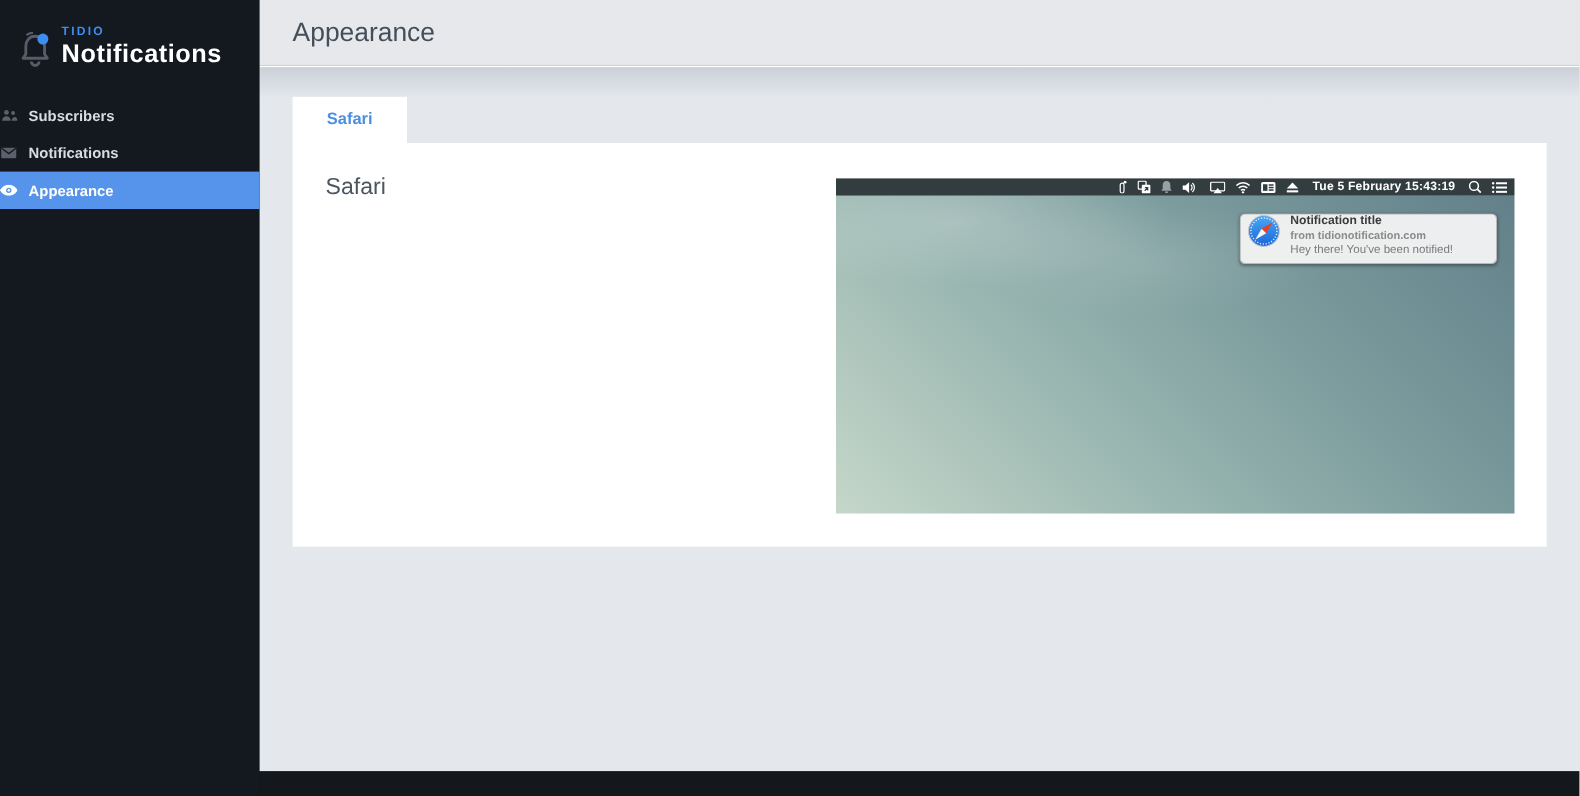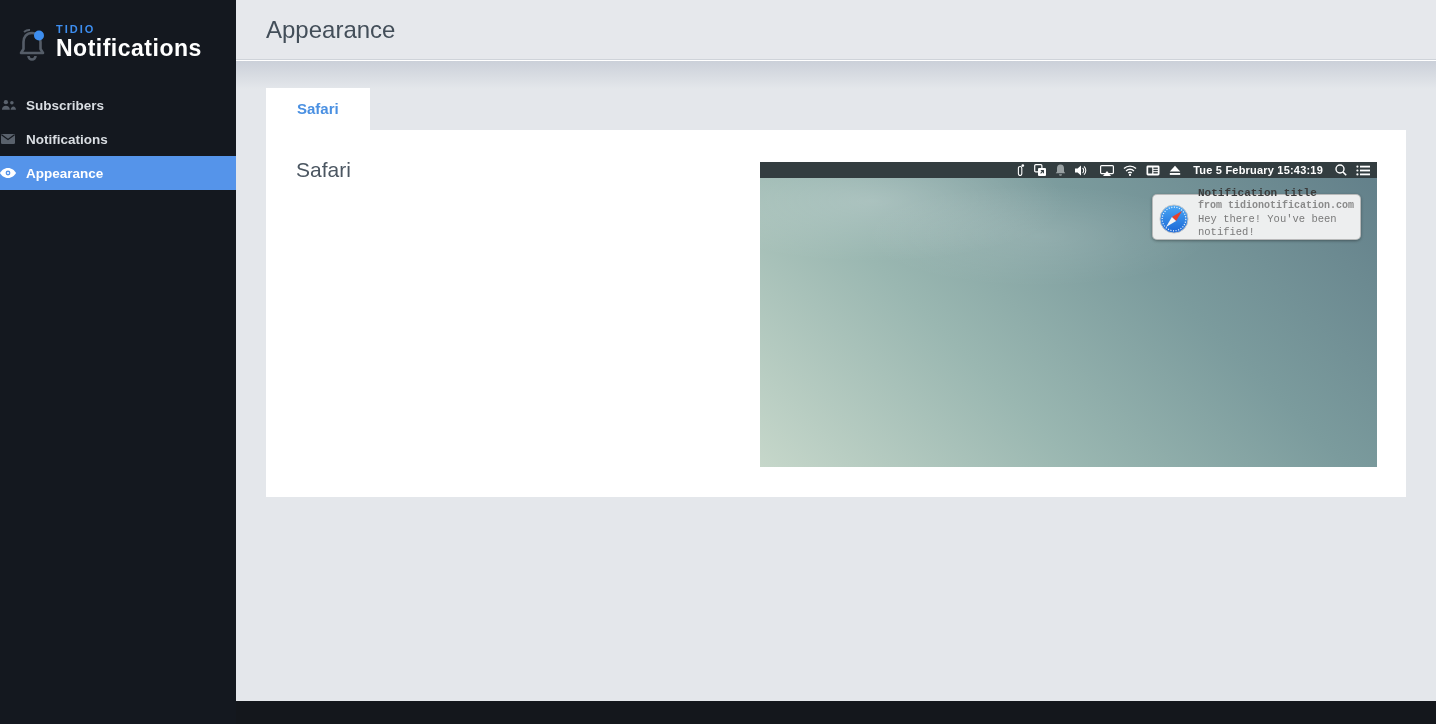--- a/index.html
+++ b/index.html
@@ -95,26 +95,26 @@
   .mb-right { margin-left:12px; }
   .sky {
     height:289px;
     background:
       radial-gradient(ellipse 45% 30% at 18% 8%, rgba(255,255,255,0.22), rgba(255,255,255,0) 70%),
       radial-gradient(ellipse 40% 25% at 45% 20%, rgba(255,255,255,0.12), rgba(255,255,255,0) 70%),
       linear-gradient(225deg, #63808a 0%, #7b9b9d 35%, #9ab7b1 65%, #c6d7ca 100%);
     position:relative;
   }
   .mac-notification {
-    position:absolute; right:16px; top:16px; width:209px; height:46px;
+    position:absolute; right:16px; top:16px; width:234px; height:46px;
     background:rgba(243,243,243,0.96);
     border:1px solid rgba(120,120,120,0.45);
     border-radius:5px;
     box-shadow:0 1px 3px rgba(0,0,0,0.35);
-    display:flex; align-items:flex-end; padding-left:6px;font-family:Liberation Mono, monospace;
+    display:flex; align-items:flex-start; padding-left:6px;
   }
   .notif-text { margin-left:9px; line-height:1.25; }
   .notif-title { font-size:11px; font-weight:bold; color:#3b3b3b; }
   .notif-source { font-size:10px; font-weight:bold; color:#8a8a8a; }
   .notif-body { font-size:10.5px; color:#7a7a7a; }
 </style>
 </head>
 <body>
 
 <div class="sidebar">

